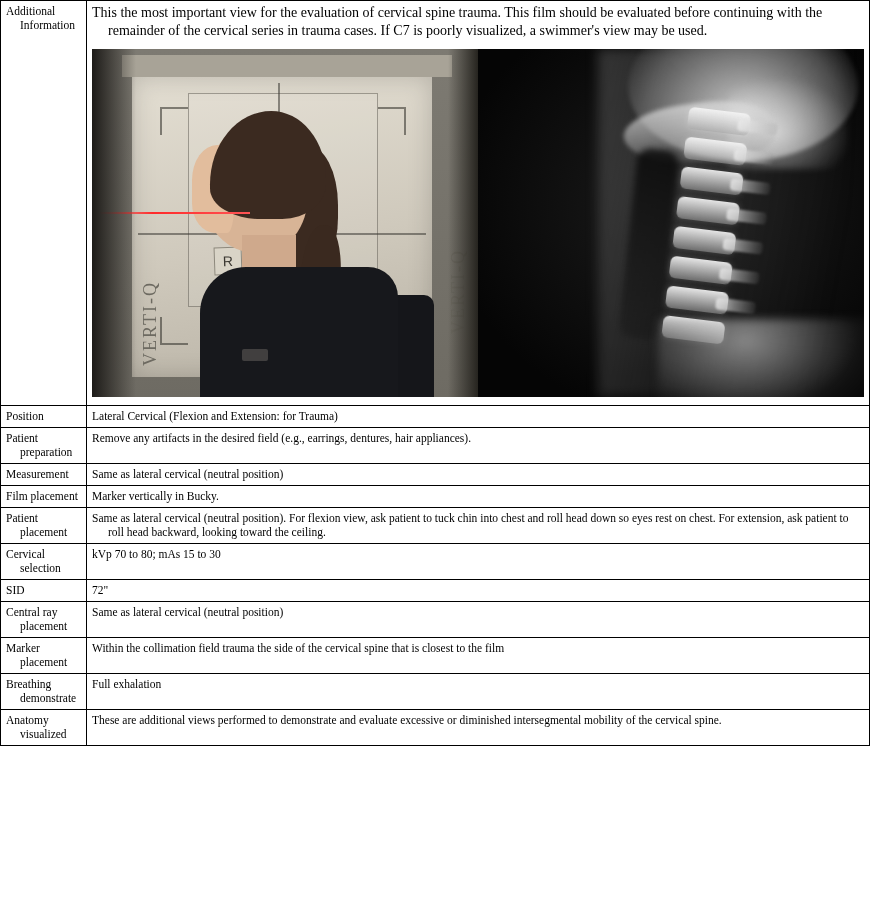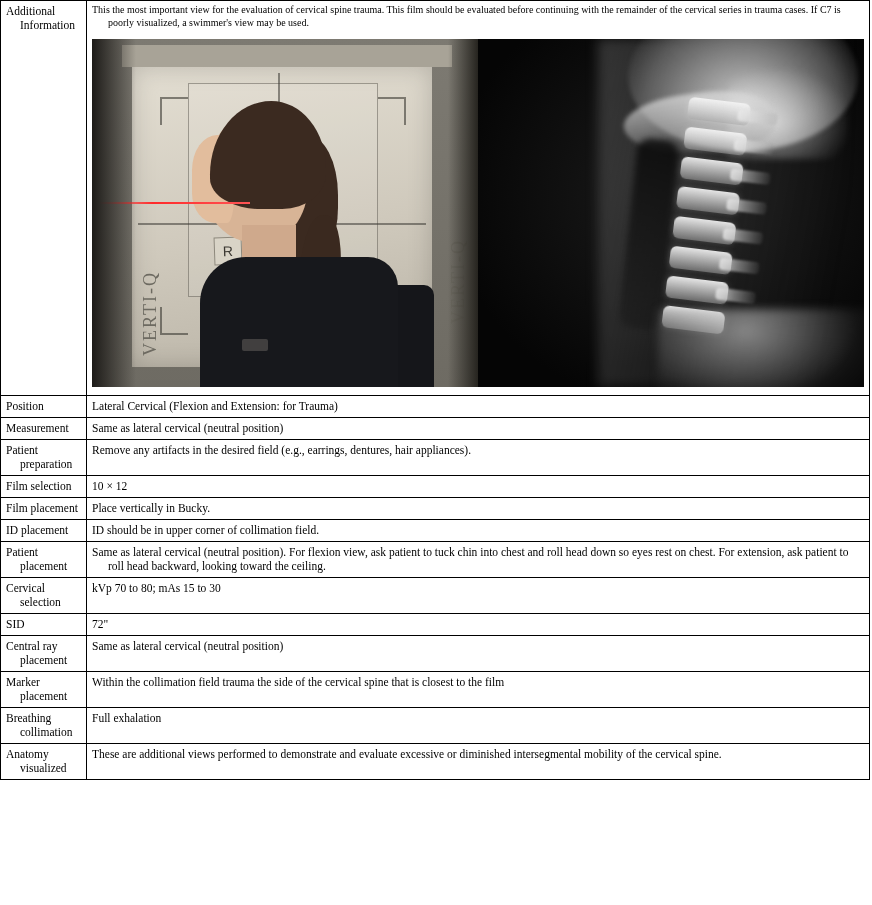--- a/index.html
+++ b/index.html
@@ -51,21 +51,21 @@
     padding-left: 16px;
     text-indent: -16px;
   }
   .bold { font-weight: normal; }
 
   
   .info-text {
     display: block;
     padding-left: 16px;
     text-indent: -16px;
-    font-size: 10px;
+    font-size: 14px;
     line-height: 1.25;
     margin-bottom: 8px;
   }
   .figure-wrap {
     display: flex;
     justify-content: center;
     gap: 0px;
     margin-top: 10px;
     margin-bottom: 4px;
   }
@@ -338,63 +338,47 @@
         <td class="label">
           <span class="lbl bold">Position</span>
         </td>
         <td class="value">
           <span class="txt bold">Lateral Cervical (Flexion and Extension: for Trauma)</span>
         </td>
       </tr>
 
       <tr>
         <td class="label">
+          <span class="lbl">Patient preparation</span>
+        </td>
+        <td class="value">
+          <span class="txt">Remove any artifacts in the desired field (e.g., earrings, dentures, hair appliances).</span>
+        </td>
+      </tr>
+
+      <tr>
+        <td class="label">
           <span class="lbl">Measurement</span>
         </td>
         <td class="value">
           <span class="txt">Same as lateral cervical (neutral position)</span>
         </td>
       </tr>
 
-      <tr>
-        <td class="label">
-          <span class="lbl">Patient preparation</span>
-        </td>
-        <td class="value">
-          <span class="txt">Remove any artifacts in the desired field (e.g., earrings, dentures, hair appliances).</span>
-        </td>
-      </tr>
-
-
-      <tr>
-        <td class="label">
-          <span class="lbl">Film selection</span>
-        </td>
-        <td class="value">
-          <span class="txt">10 × 12</span>
-        </td>
-      </tr>
+
 
       <tr>
         <td class="label">
           <span class="lbl">Film placement</span>
         </td>
         <td class="value">
-          <span class="txt">Place vertically in Bucky.</span>
-        </td>
-      </tr>
-
-      <tr>
-        <td class="label">
-          <span class="lbl">ID placement</span>
-        </td>
-        <td class="value">
-          <span class="txt">ID should be in upper corner of collimation field.</span>
-        </td>
-      </tr>
+          <span class="txt">Marker vertically in Bucky.</span>
+        </td>
+      </tr>
+
 
       <tr>
         <td class="label">
           <span class="lbl">Patient placement</span>
         </td>
         <td class="value">
           <span class="txt">Same as lateral cervical (neutral position). For flexion view, ask patient to tuck chin into chest and roll head down so eyes rest on chest. For extension, ask patient to roll head backward, looking toward the ceiling.</span>
         </td>
       </tr>
 
@@ -430,21 +414,21 @@
         <td class="label">
           <span class="lbl">Marker placement</span>
         </td>
         <td class="value">
           <span class="txt">Within the collimation field trauma the side of the cervical spine that is closest to the film</span>
         </td>
       </tr>
 
       <tr>
         <td class="label">
-          <span class="lbl">Breathing collimation</span>
+          <span class="lbl">Breathing demonstrate</span>
         </td>
         <td class="value">
           <span class="txt">Full exhalation</span>
         </td>
       </tr>
 
       <tr>
         <td class="label">
           <span class="lbl">Anatomy visualized</span>
         </td>

